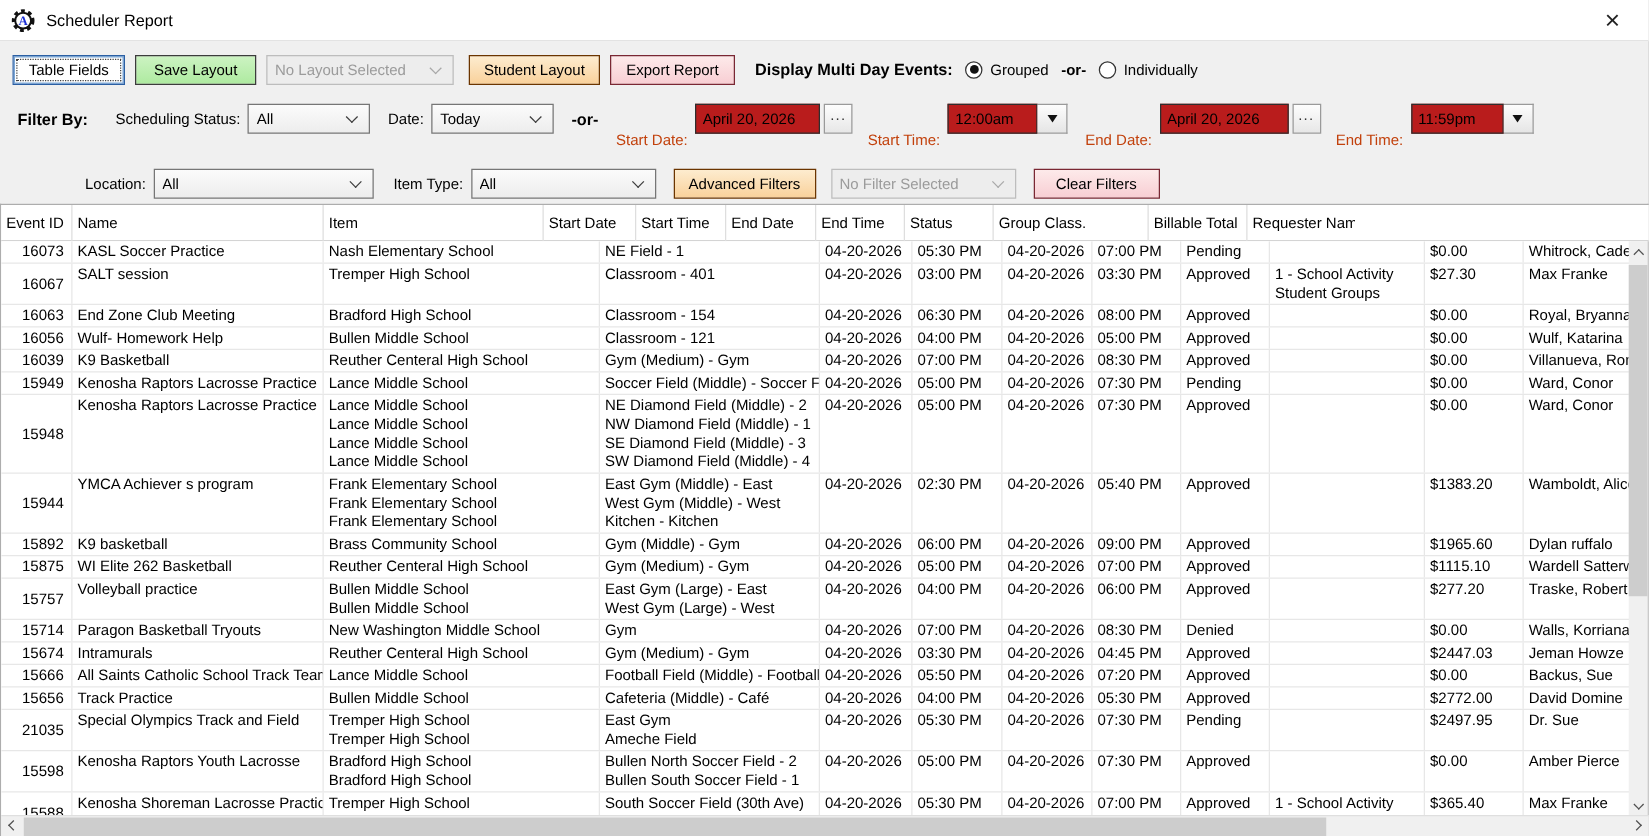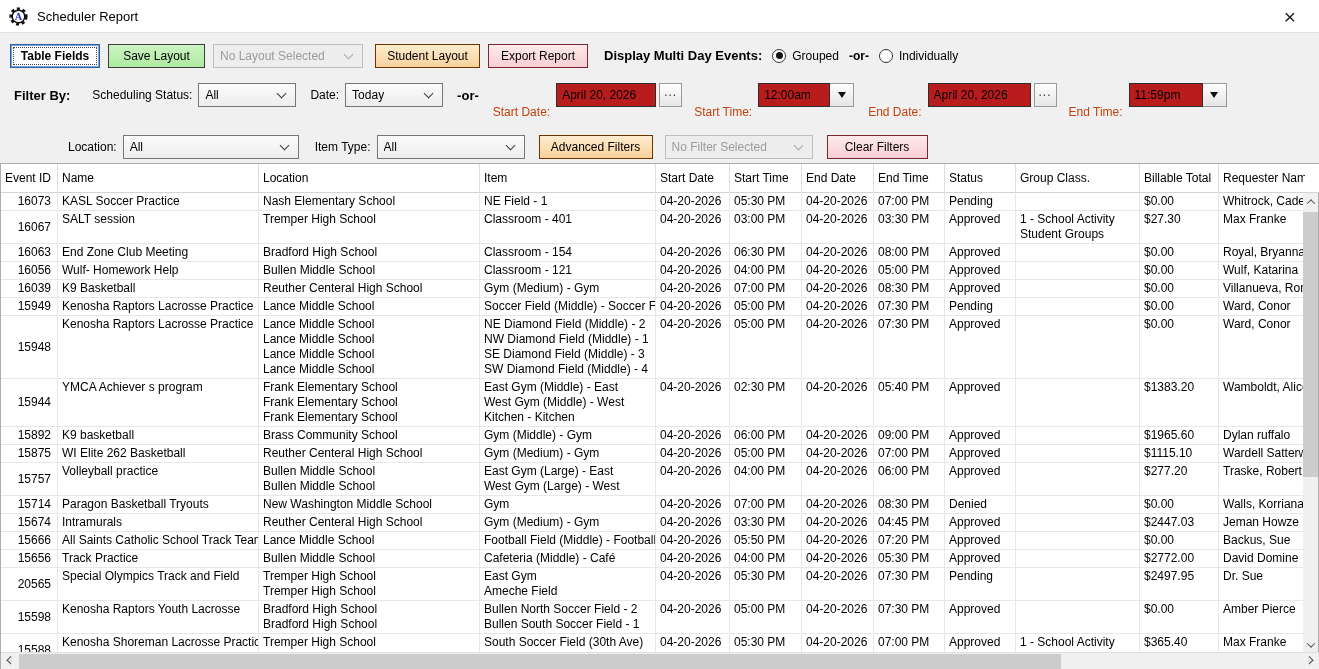--- a/index.html
+++ b/index.html
@@ -12,21 +12,21 @@
   .titlebar { position:absolute; top:0; left:0; right:0; height:33px; background:#fff; border-bottom:1px solid #e3e3e3; display:flex; align-items:center; }
   .app-icon { margin-left:9px; width:19px; height:19px; flex:0 0 auto; }
   .title-text { margin-left:9px; font-size:13px; color:#000; }
   .close-x { position:absolute; right:16px; top:4px; width:26px; height:26px; display:flex; align-items:center; justify-content:center; font-size:21px; font-weight:300; color:#222; cursor:pointer; }
 
   
   .btn { height:24px; border:1px solid #3e3e3e; background:linear-gradient(#ffffff,#eeeeee); font-family:"Liberation Sans",sans-serif; font-size:12px; display:flex; align-items:center; justify-content:center; padding:0 8px; cursor:pointer; }
   .btn-green  { background:linear-gradient(#ccf3c2,#aeeaa0); border-color:#3c3c3c; }
   .btn-orange { background:linear-gradient(#fdeccf,#f9d19b); border-color:#6b3500; }
   .btn-pink   { background:linear-gradient(#fdeaea,#f8ced3); border-color:#7a2733; }
-  .btn-focus  { border:1px solid #2b5fa3; box-shadow:0 0 0 1px #7aa7d8 inset; outline:1px dotted #444; outline-offset:-4px; background:#fff;font-weight:bold; }
+  .btn-focus  { border:1px solid #2b5fa3; box-shadow:0 0 0 1px #7aa7d8 inset; outline:1px dotted #444; outline-offset:-4px; background:#fff; }
 
   .combo { height:24px; border:1px solid #767676; background:linear-gradient(#fbfbfb,#ededed); display:flex; align-items:center; justify-content:space-between; padding-left:6px; cursor:pointer; }
   .combo .chev { width:7px; height:7px; border-right:1.5px solid #3c3c3c; border-bottom:1.5px solid #3c3c3c; transform:rotate(45deg); margin:-3px 10px 0 6px; flex:0 0 auto; }
   .combo.disabled { background:#ededed; border-color:#bdbdbd; color:#9b9b9b; cursor:default; }
   .combo.disabled .chev { border-color:#a8a8a8; }
   .combo .val { overflow:hidden; white-space:nowrap; }
 
   .txt { height:24px; border:1px solid #2e2e2e; background:#b91c1c; font-family:"Liberation Sans",sans-serif; font-size:12px; padding:0 5px; }
   .mini-btn { width:23px; height:24px; border:1px solid #9a9a9a; background:linear-gradient(#fdfdfd,#e7e7e7); display:flex; align-items:center; justify-content:center; font-size:12px; letter-spacing:1px; line-height:8px; padding-bottom:6px; cursor:pointer; color:#333; }
   .drop-btn { width:24px; height:24px; border:1px solid #9a9a9a; border-left:none; background:linear-gradient(#fdfdfd,#e5e5e5); display:flex; align-items:center; justify-content:center; cursor:pointer; }
@@ -166,21 +166,20 @@
       <span class="val">No Filter Selected</span>
       <span class="chev"></span>
     </div>
     <button class="btn btn-pink w101 ml14">Clear Filters</button>
   </div>
 
   <div class="report">
     <div class="thead">
       <div class="th c0">Event ID</div>
       <div class="th c1">Name</div>
-      <div class="th c2">Location</div>
       <div class="th c3">Item</div>
       <div class="th c4">Start Date</div>
       <div class="th c5">Start Time</div>
       <div class="th c6">End Date</div>
       <div class="th c7">End Time</div>
       <div class="th c8">Status</div>
       <div class="th c9">Group Class.</div>
       <div class="th c10">Billable Total</div>
       <div class="th c11" style="border-right:none">Requester Name</div>
     </div>
@@ -403,21 +402,21 @@
     <div class="td c4">04-20-2026</div>
     <div class="td c5">04:00 PM</div>
     <div class="td c6">04-20-2026</div>
     <div class="td c7">05:30 PM</div>
     <div class="td c8">Approved</div>
     <div class="td c9 pre"></div>
     <div class="td c10">$2772.00</div>
     <div class="td c11" style="border-right:none">David Domine</div>
   </div>
         <div class="tr">
-    <div class="td c0 id-cell">20565</div>
+    <div class="td c0 id-cell">21035</div>
     <div class="td c1 pre">Special Olympics Track and Field</div>
     <div class="td c2 pre">Tremper High School
 Tremper High School</div>
     <div class="td c3 pre">East Gym
 Ameche Field</div>
     <div class="td c4">04-20-2026</div>
     <div class="td c5">05:30 PM</div>
     <div class="td c6">04-20-2026</div>
     <div class="td c7">07:30 PM</div>
     <div class="td c8">Pending</div>

